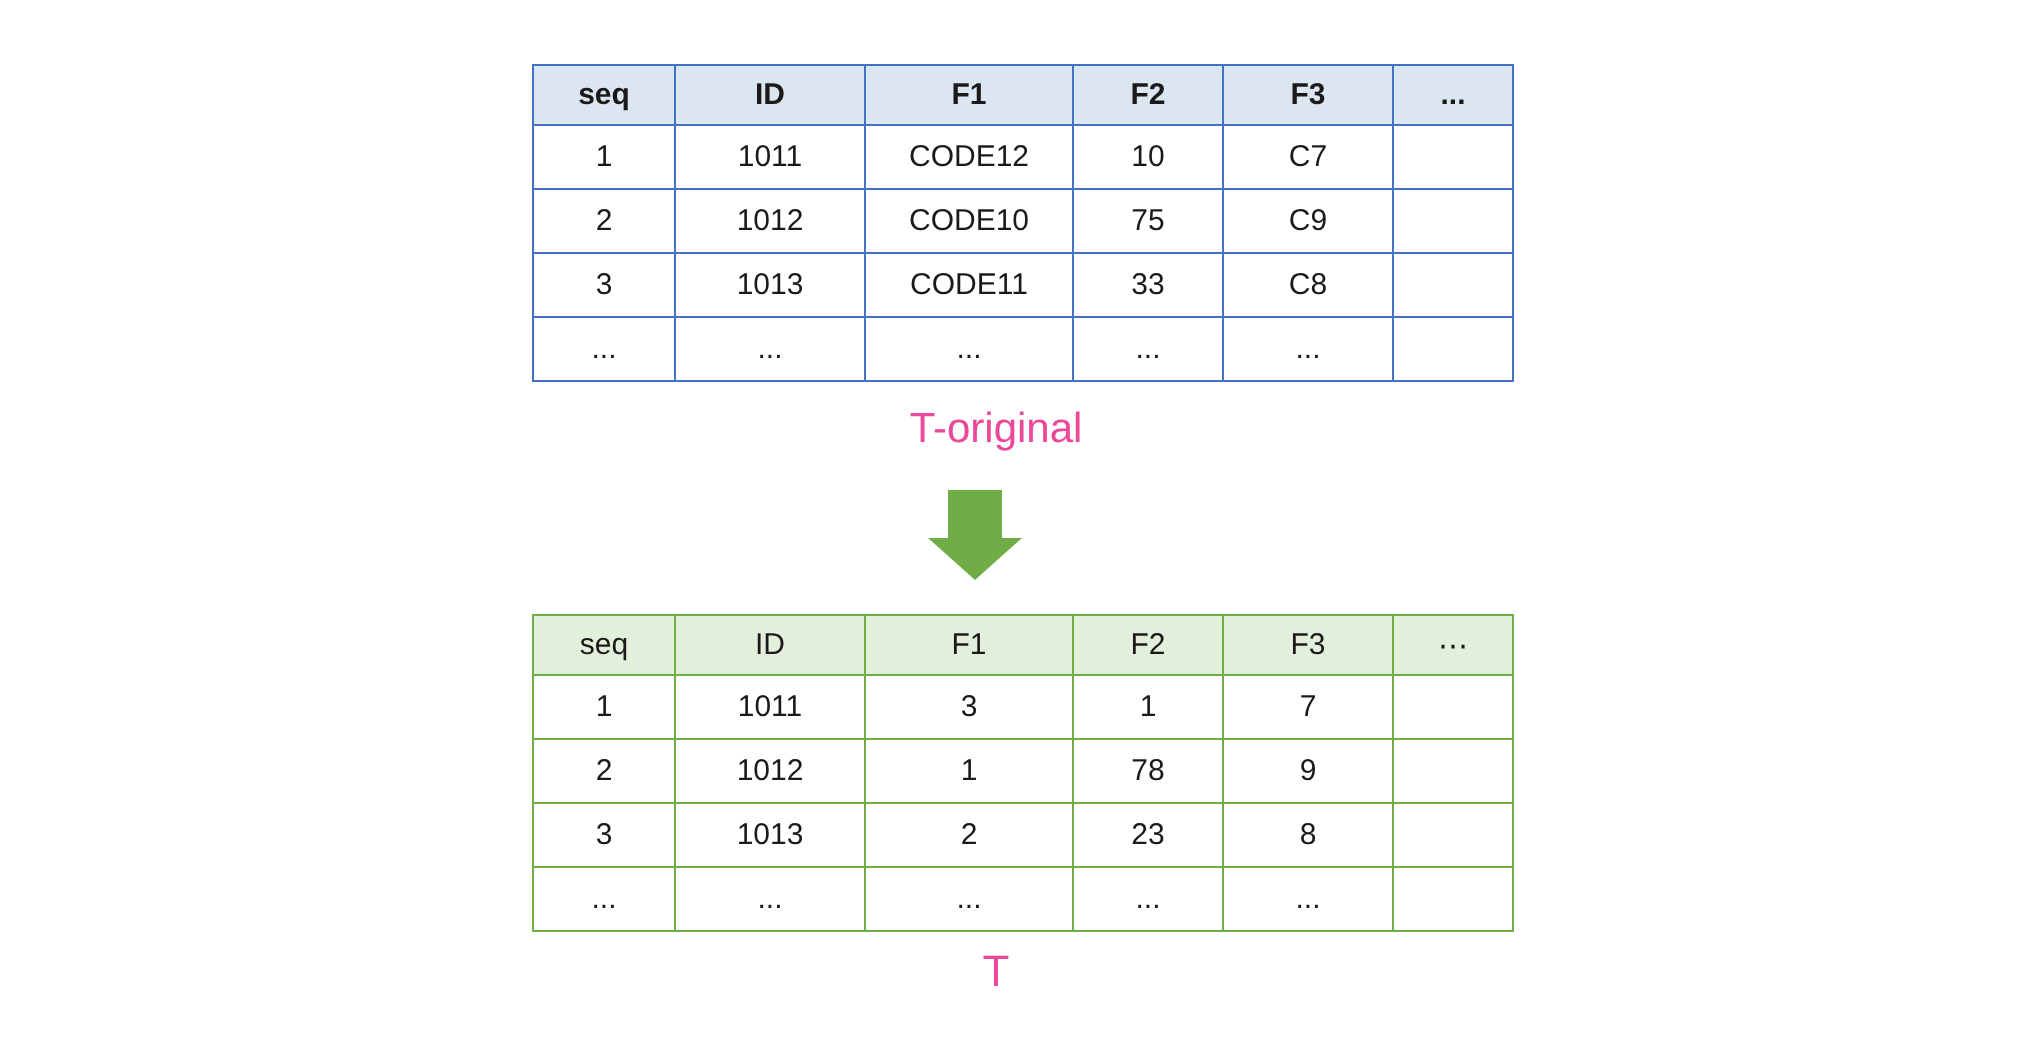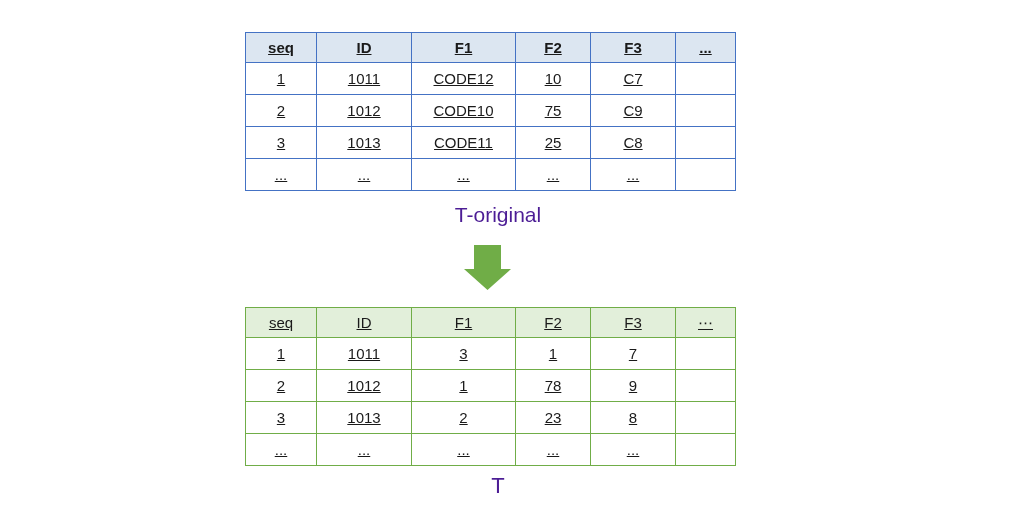--- a/index.html
+++ b/index.html
@@ -7,25 +7,24 @@
     position: relative;
     width: 1020px;
     height: 521px;
     background: #ffffff;
     font-family: "Liberation Sans", sans-serif;
     color: #1a1a1a;
     overflow: hidden;
   }
   table.tbl {
     position: absolute;
-    left: 245px;
+    left: 266px;
     width: 490px;
     border-collapse: collapse;
     table-layout: fixed;
-    text-decoration: underline;
   }
   .tbl th, .tbl td {
     text-align: center;
     vertical-align: middle;
     font-size: 15px;
     padding: 0;
     overflow: hidden;
     white-space: nowrap;
   }
   .tbl th { height: 29px; }
@@ -34,21 +33,21 @@
   .tbl-blue th, .tbl-blue td { border: 1.5px solid #4472C4; }
   .tbl-blue th { background: #DCE6F1; font-weight: bold; }
   
   .tbl-green th, .tbl-green td { border: 1.5px solid #70AD47; }
   .tbl-green th { background: #E2EFDA; font-weight: normal; }
   .tbl-label {
     position: absolute;
     left: 253px;
     width: 490px;
     text-align: center;
-    color: #4c1d95;
+    color: #ec4899;
   }
   .label-top { top: 203px; font-size: 21px; }
   .label-bottom { top: 473px; font-size: 22px; }
   .arrow-svg {
     position: absolute;
     left: 464px;
     top: 245px;
     width: 47px;
     height: 45px;
   }
@@ -91,21 +90,21 @@
         <td>1012</td>
         <td>CODE10</td>
         <td>75</td>
         <td>C9</td>
         <td></td>
       </tr>
       <tr>
         <td>3</td>
         <td>1013</td>
         <td>CODE11</td>
-        <td>25</td>
+        <td>33</td>
         <td>C8</td>
         <td></td>
       </tr>
       <tr>
         <td>...</td>
         <td>...</td>
         <td>...</td>
         <td>...</td>
         <td>...</td>
         <td></td>

